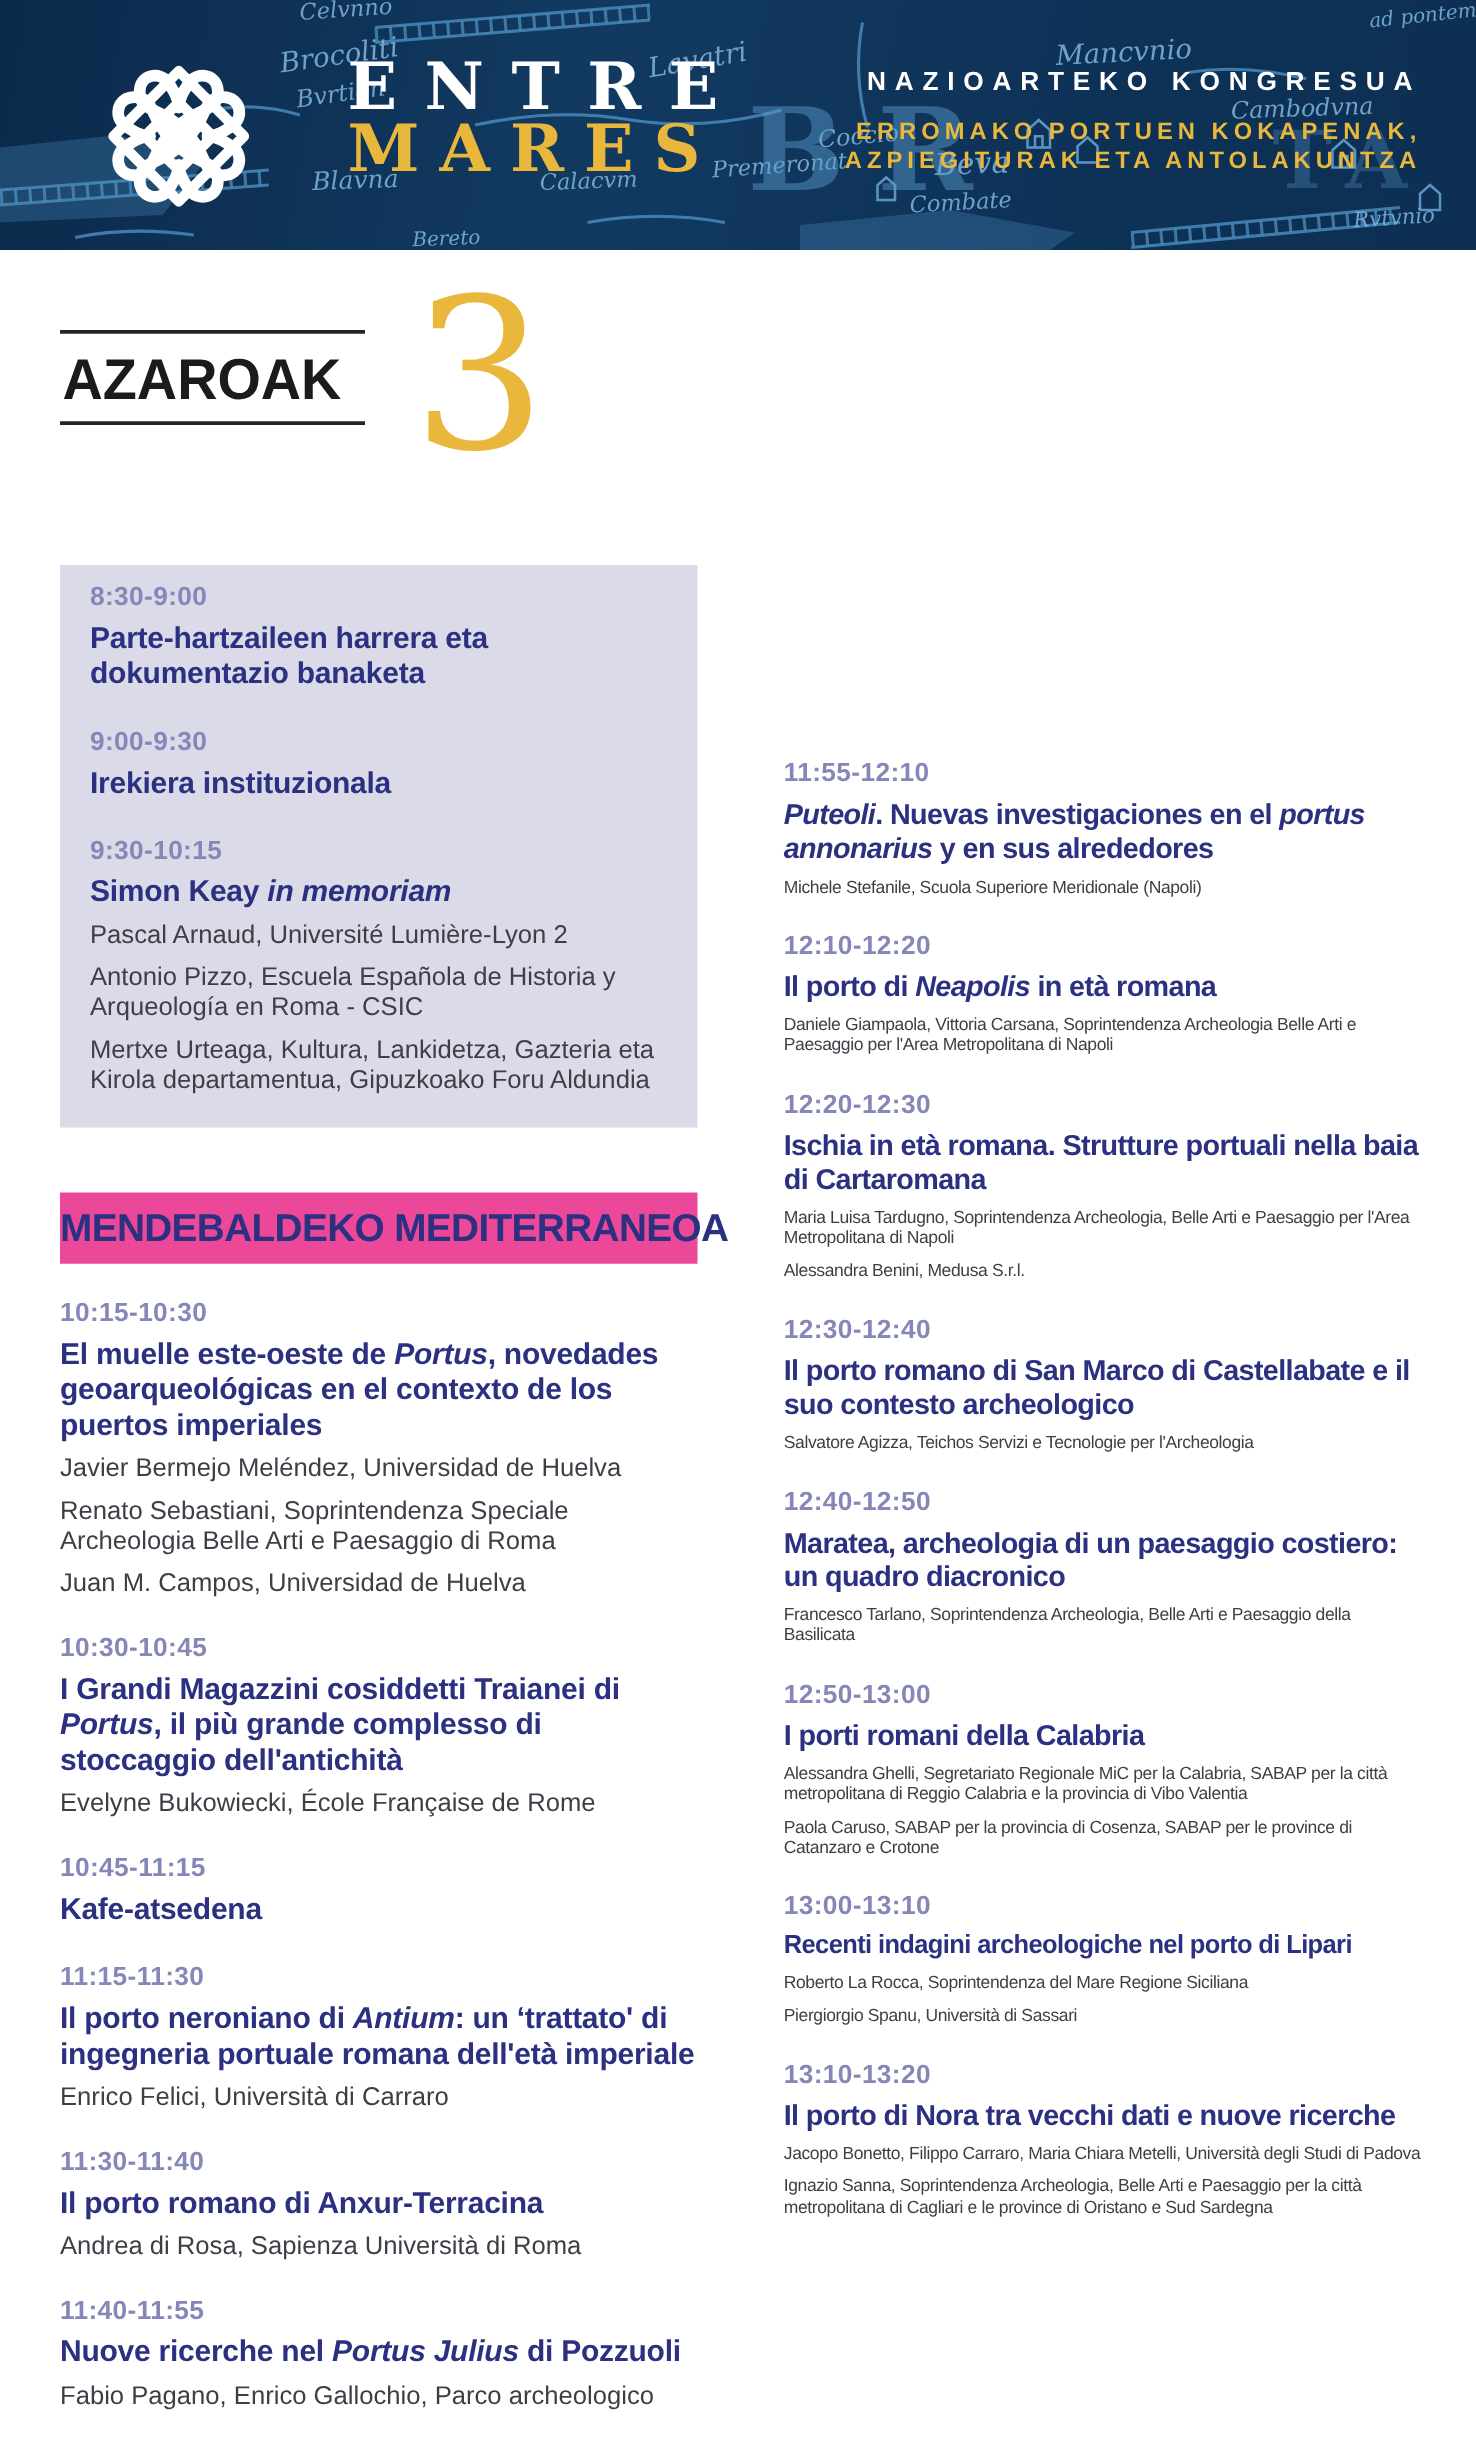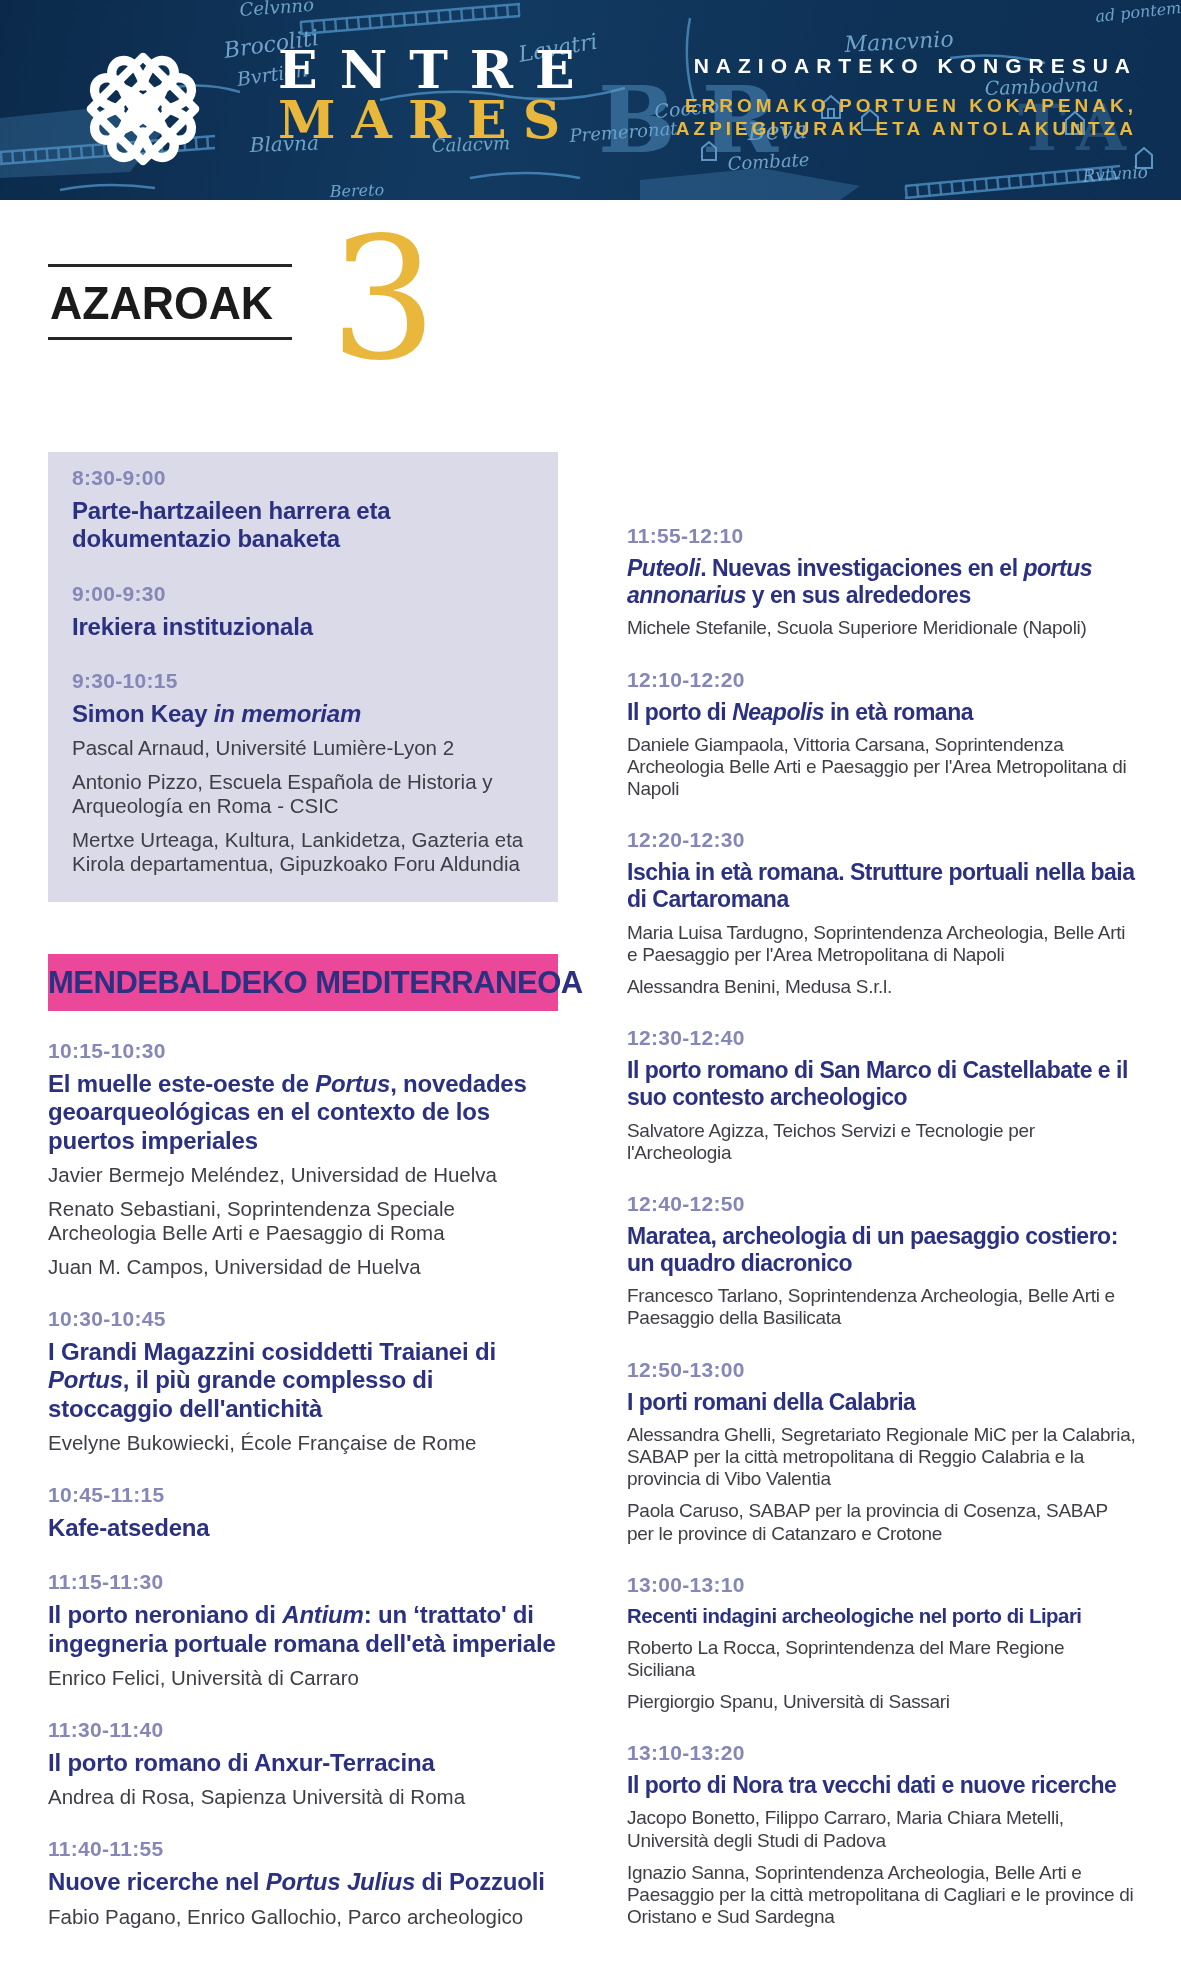--- a/index.html
+++ b/index.html
@@ -59,21 +59,21 @@
   .date-word {
     font-size:46px; font-weight:bold; color:#1b1b1b; letter-spacing:0px;
     transform:scaleX(0.97); transform-origin:left center; white-space:nowrap;
   }
   .date-number {
     font-family:"DejaVu Serif", serif; font-size:168px; line-height:0.74;
     color:#e9b73b; margin-left:10px; margin-top:-4px;
   }
 
   
-  .columns { display:flex; align-items:flex-end; margin-top:84px; padding:0 44px 0 48px; min-height:1465px; }
+  .columns { display:flex; align-items:center; margin-top:84px; padding:0 44px 0 48px; min-height:1465px; }
   .col-left { flex:none; width:510px; }
   .divider { flex:none; width:4px; background:#e8b63c; border-radius:2px; margin:0 31px 58px 34px; }
   .col-right { flex:1; min-width:0; }
 
   .opening-box { background:#dadae8; padding:14px 26px 26px 24px; }
   .section-header {
     background:#ec4899; color:#2b3180; margin:52px 0 28px 0;
     font-size:31px; font-weight:bold; text-align:center;
     padding:11px 0 10px 0; letter-spacing:-0.5px; white-space:nowrap;
   }
@@ -87,21 +87,21 @@
   .title {
     font-size:24px; font-weight:bold; color:#2b3180;
     line-height:1.18; letter-spacing:-0.2px; margin:0 0 8px 0;
   }
   .speaker {
     font-size:20.5px; color:#3e3e46; line-height:1.17; margin:0 0 10px 0;
   }
   .speaker:last-child { margin-bottom:0; }
 
   .col-right .title { font-size:23px; letter-spacing:-0.5px; }
-  .col-right .speaker { font-size:19px; letter-spacing:-0.3px; }
+  .col-right .speaker { font-size:14px; letter-spacing:-0.3px; }
   .col-right .title.fit {
     font-size:21px; white-space:nowrap;
     transform:scaleX(0.97); transform-origin:left center;
   }
 </style>
 </head>
 <body>
 
 <header class="header">
   <svg id="map-svg" viewBox="0 0 1181 200" xmlns="http://www.w3.org/2000/svg">

